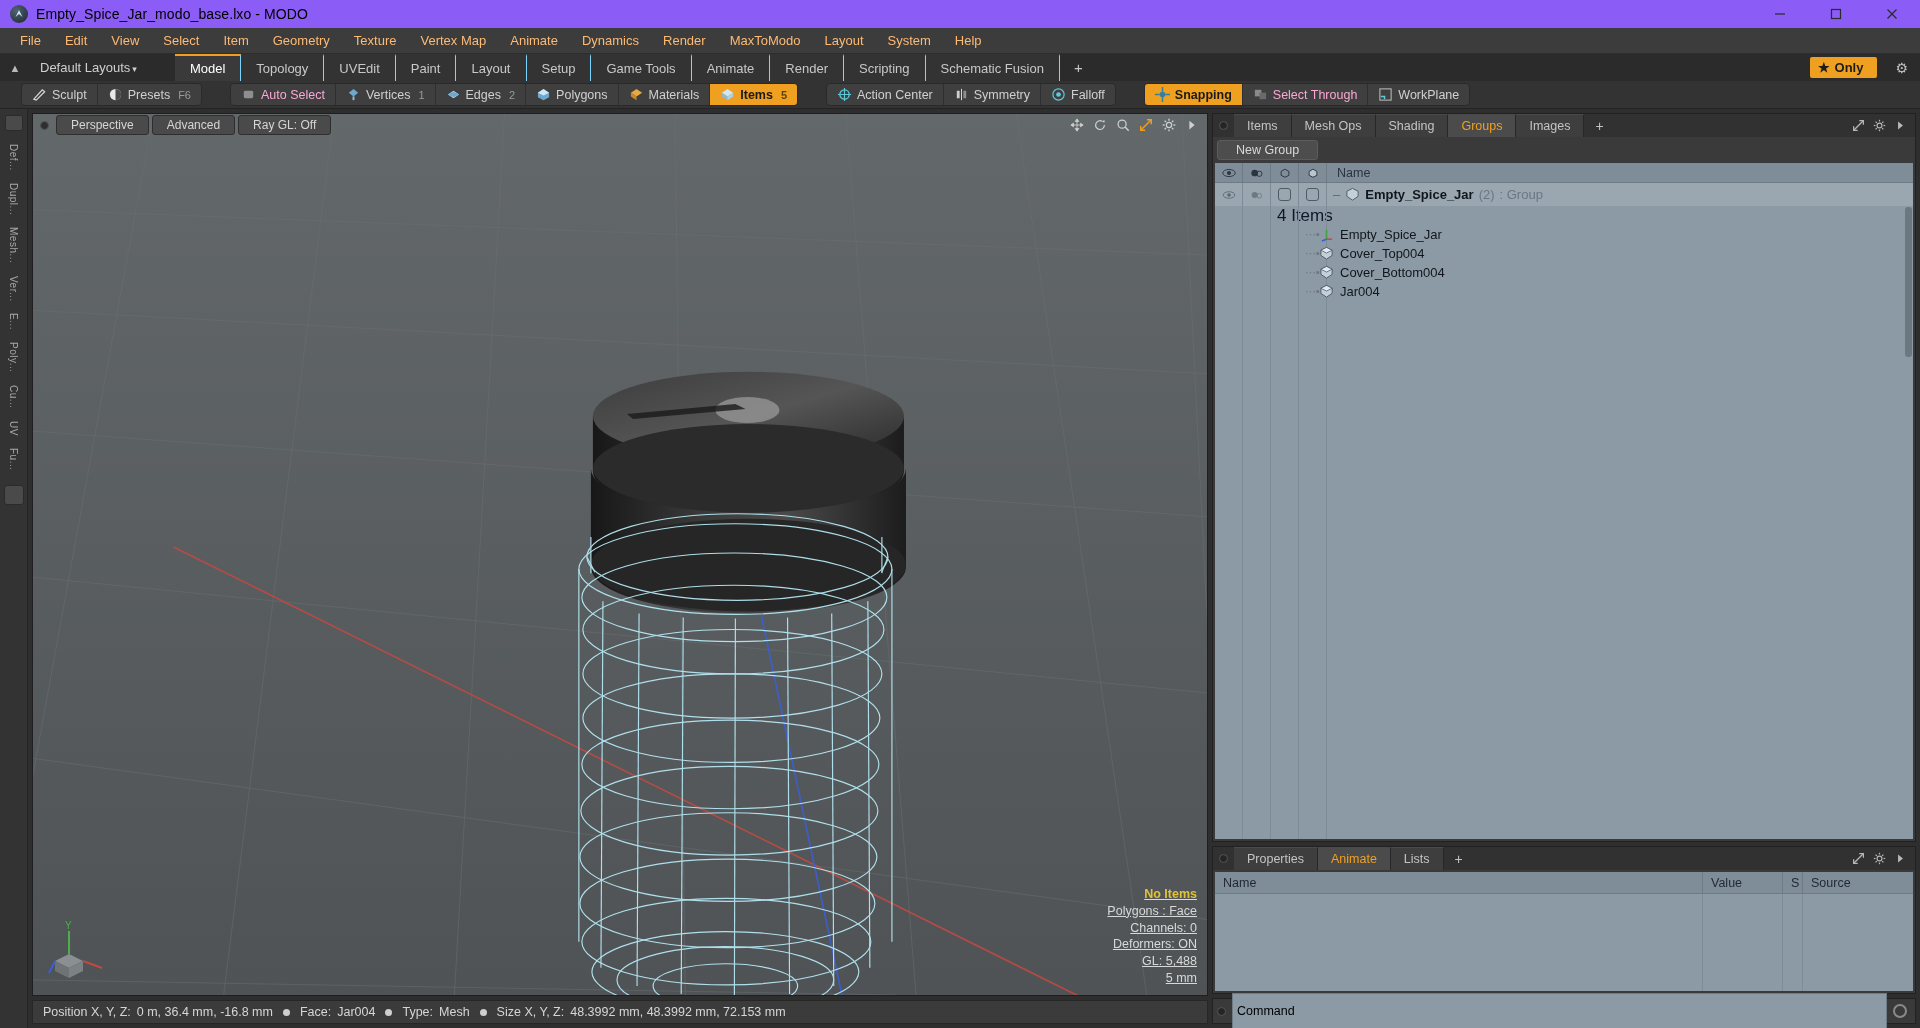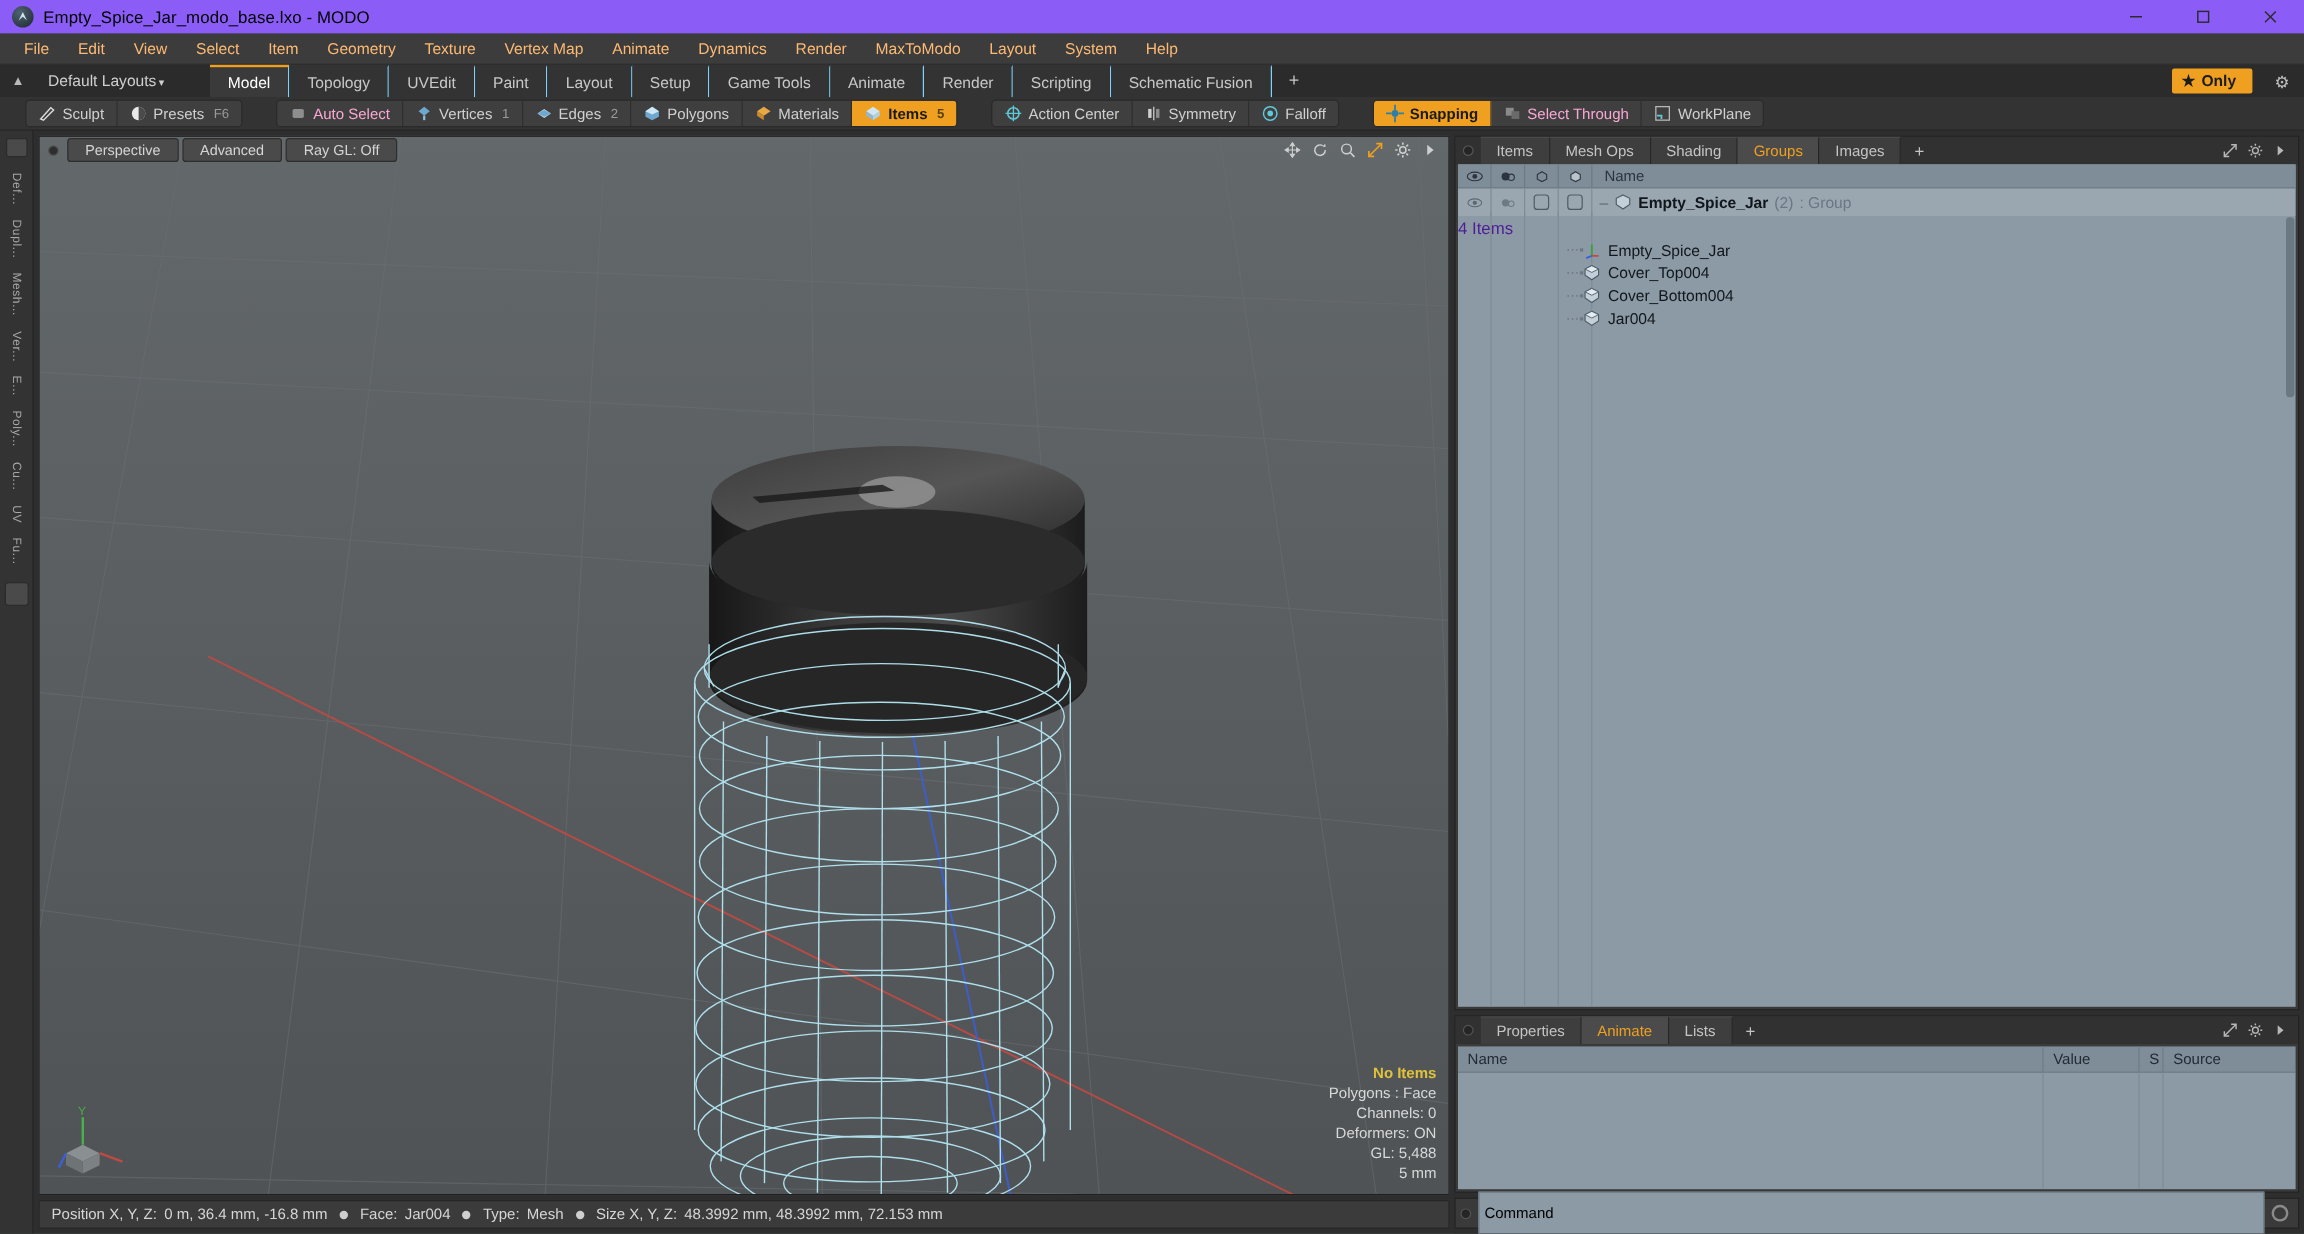--- a/index.html
+++ b/index.html
@@ -84,21 +84,21 @@
   .vp-dot { width:9px; height:9px; border-radius:50%; background:#2e2e2e;
     border:1px solid #555; margin:0 7px; }
   .vp-pill { background:#4a4a4a; color:#d5d5d5; font-size:12px; padding:2px 14px;
     border:1px solid #2e2e2e; border-radius:3px; margin-right:3px; }
   .vp-tools { margin-left:auto; display:flex; align-items:center; gap:9px;
     padding-right:8px; }
   .vp-tools svg { width:14px; height:14px; }
 
   
   .vp-stats { position:absolute; right:10px; bottom:8px; text-align:right;
-    font-size:12.5px; color:#d8d8d8; line-height:1.35; z-index:6; }
+    font-size:12.5px; color:#d8d8d8; line-height:1.35; z-index:6;text-decoration:underline; }
   .vp-stats .noitems { color:#e0c23a; font-weight:bold; }
 
   
   .gizmo { position:absolute; left:14px; bottom:14px; width:60px; height:60px; z-index:6;}
 
   
   .statusbar { flex:0 0 24px; height:24px; margin-top:4px; background:#3b3b3b;
     border:1px solid #262626; display:flex; align-items:center; padding-left:10px;
     color:#d6d6d6; font-size:12.5px; gap:6px; }
   .sb-dot { width:7px; height:7px; border-radius:50%; background:#cfcfcf;
@@ -141,22 +141,22 @@
   .trow { display:flex; align-items:stretch; height:23px; }
   .trow.sel { background:#9aa7b1; }
   .tcell { width:28px; display:flex; align-items:center; justify-content:center;
     border-right:1px solid #7e8c97; }
   .tcell svg { width:14px; height:12px; }
   .tcb { width:13px; height:13px; border:1.3px solid #4e5a64; border-radius:3px; }
   .tlabel { flex:1; display:flex; align-items:center; gap:5px; font-size:13px;
     color:#10161c; padding-left:6px; }
   .tlabel .bold { font-weight:bold; }
   .tlabel .grey { color:#6b7682; }
-  .subrow { display:flex; align-items:center; height:19px; font-size:14px;
-    color:#4c1d95; }
+  .subrow { display:flex; align-items:center; height:19px; font-size:17px;
+    color:#0f172a; padding-left:62px; }
   .child { display:flex; align-items:center; height:19px; font-size:13px;
     color:#10161c; gap:6px; padding-left:104px; position:relative; }
   .child .dash { position:absolute; left:90px; color:#6d7884; font-size:11px; }
   .cico { width:15px; height:15px; }
   .colcols { position:absolute; top:20px; left:0; width:112px; bottom:0;
     display:flex; pointer-events:none; }
   .colcols div { width:28px; border-right:1px solid #7e8c97; }
 
   
   .lower { flex:0 0 148px; }
@@ -585,20 +585,23 @@
                 <line x1="12.8" y1="3.2" x2="11.3" y2="4.7"></line>
                 <line x1="4.7" y1="11.3" x2="3.2" y2="12.8"></line>
               </g>
             </svg>
           <svg viewBox="0 0 16 16">
               <path d="M5 3 L11 8 L5 13 Z" fill="#b8b8b8"></path>
             </svg>
         </div>
       </div>
 
+      <div class="newgroup-row">
+        <div class="newgroup-btn">New Group</div>
+      </div>
 
       <div class="tree">
         <div class="tree-head">
           <div class="th-ico">
             <svg viewBox="0 0 18 12">
                 <ellipse cx="9" cy="6" rx="8" ry="4.6" fill="none" stroke="#2b3440" stroke-width="1.2"></ellipse>
                 <circle cx="9" cy="6" r="2.6" fill="#2b3440"></circle>
               </svg>
           </div>
           <div class="th-ico">

